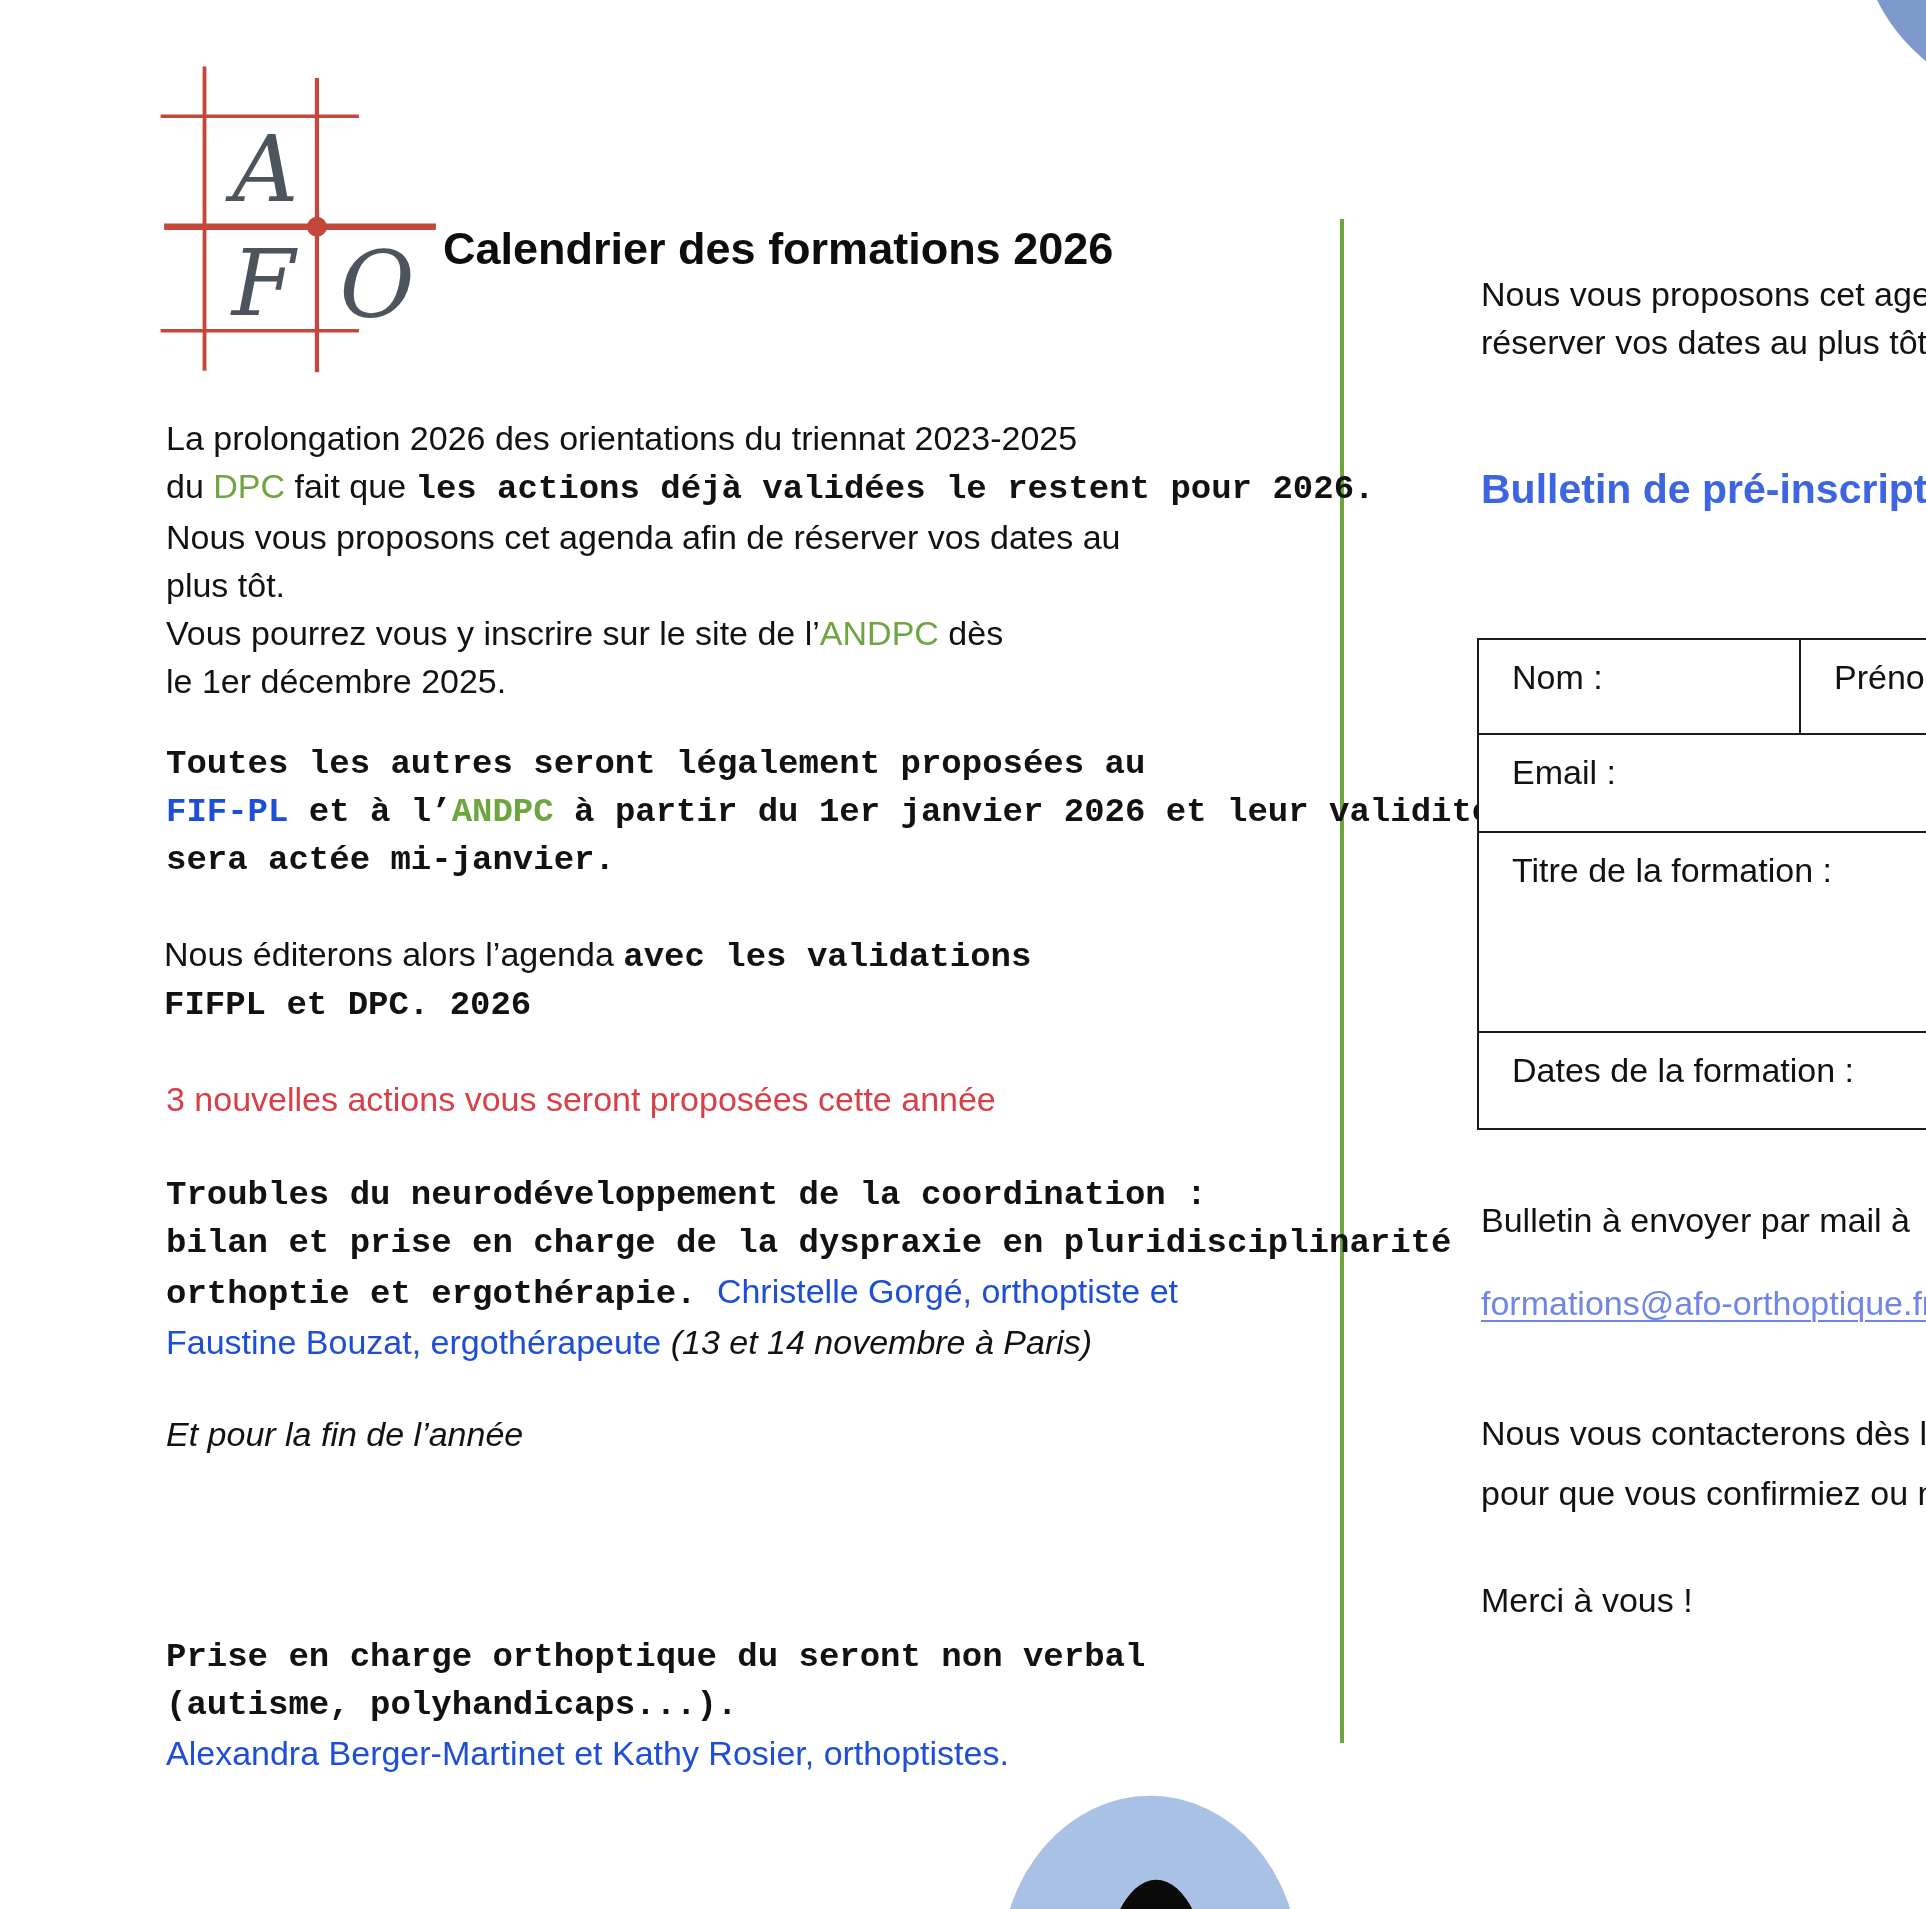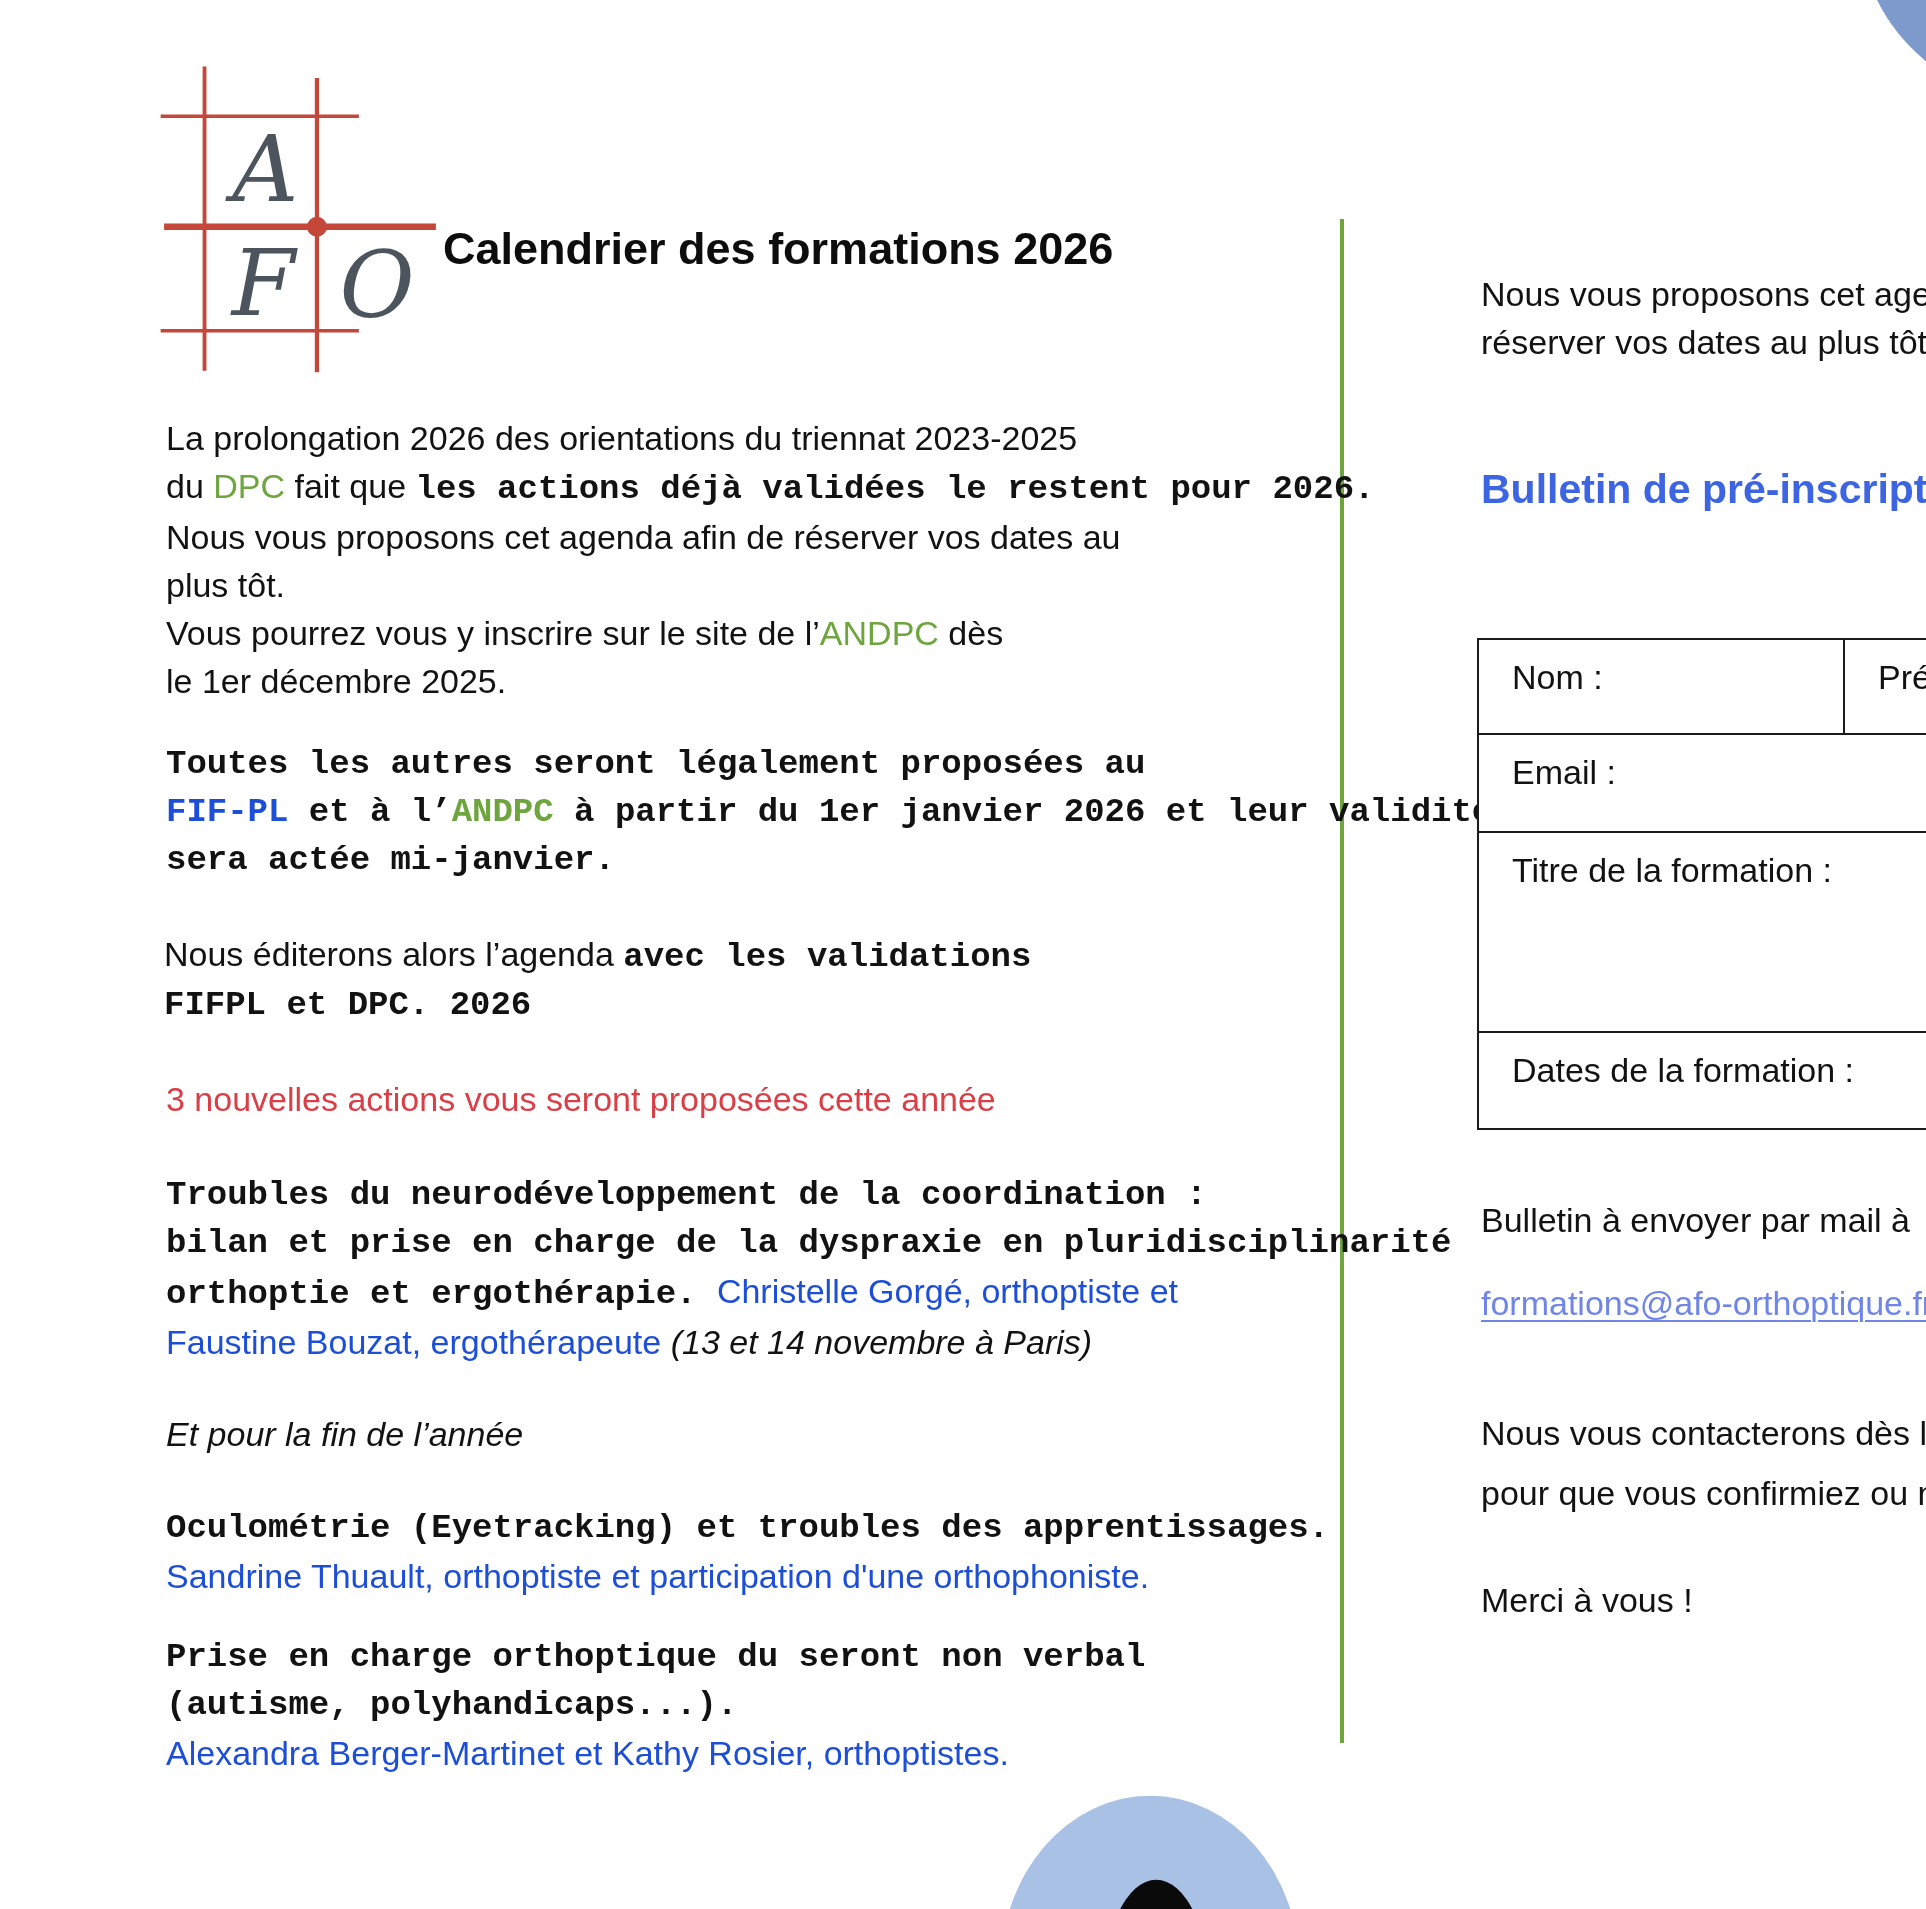--- a/index.html
+++ b/index.html
@@ -98,41 +98,37 @@
 
   <div class="abs body-txt" style="left:166px;top:1171px;">
     <div class="line b">Troubles du neurodéveloppement de la coordination :</div>
     <div class="line b">bilan et prise en charge de la dyspraxie en pluridisciplinarité</div>
     <div class="line"><span class="b">orthoptie et ergothérapie. </span><span class="steel">Christelle Gorgé, orthoptiste et</span></div>
     <div class="line"><span class="steel">Faustine Bouzat, ergothérapeute </span><span class="it">(13 et 14 novembre à Paris)</span></div>
   </div>
 
   <div class="abs body-txt it line" style="left:166px;top:1410px;">Et pour la fin de l’année</div>
 
-  <div class="abs body-txt" style="left:166px;top:1504px;">
-    <div class="line b">Oculométrie (Eyetracking) et troubles des apprentissages.</div>
-    <div class="line steel">Sandrine Thuault, orthoptiste et participation d'une orthophoniste.</div>
-  </div>
 
   <div class="abs body-txt" style="left:166px;top:1633px;">
     <div class="line b">Prise en charge orthoptique du seront non verbal</div>
     <div class="line b">(autisme, polyhandicaps...).</div>
     <div class="line steel">Alexandra Berger-Martinet et Kathy Rosier, orthoptistes.</div>
   </div>
 
   <div class="abs body-txt" style="left:1481px;top:270px;">
     <div class="line">Nous vous proposons cet agenda afin de vous organiser et de</div>
     <div class="line">réserver vos dates au plus tôt.</div>
   </div>
 
   <div class="abs section-heading royal line" style="left:1481px;top:464px;">Bulletin de pré-inscription formations AFO 2026</div>
 
   <div class="form-table abs" style="left:1477px;top:638px;width:965px;height:492px;">
     <div class="ft-row" style="height:95px;">
-      <div class="ft-cell split" style="width:366px;"><span>Nom :</span></div>
+      <div class="ft-cell split" style="width:322px;"><span>Nom :</span></div>
       <div class="ft-cell" style="flex:1;"><span>Prénom :</span></div>
     </div>
     <div class="ft-row" style="height:98px;">
       <div class="ft-cell" style="flex:1;"><span>Email :</span></div>
     </div>
     <div class="ft-row" style="height:200px;">
       <div class="ft-cell" style="flex:1;"><span>Titre de la formation :</span></div>
     </div>
     <div class="ft-row last">
       <div class="ft-cell" style="flex:1;"><span>Dates de la formation :</span></div>

